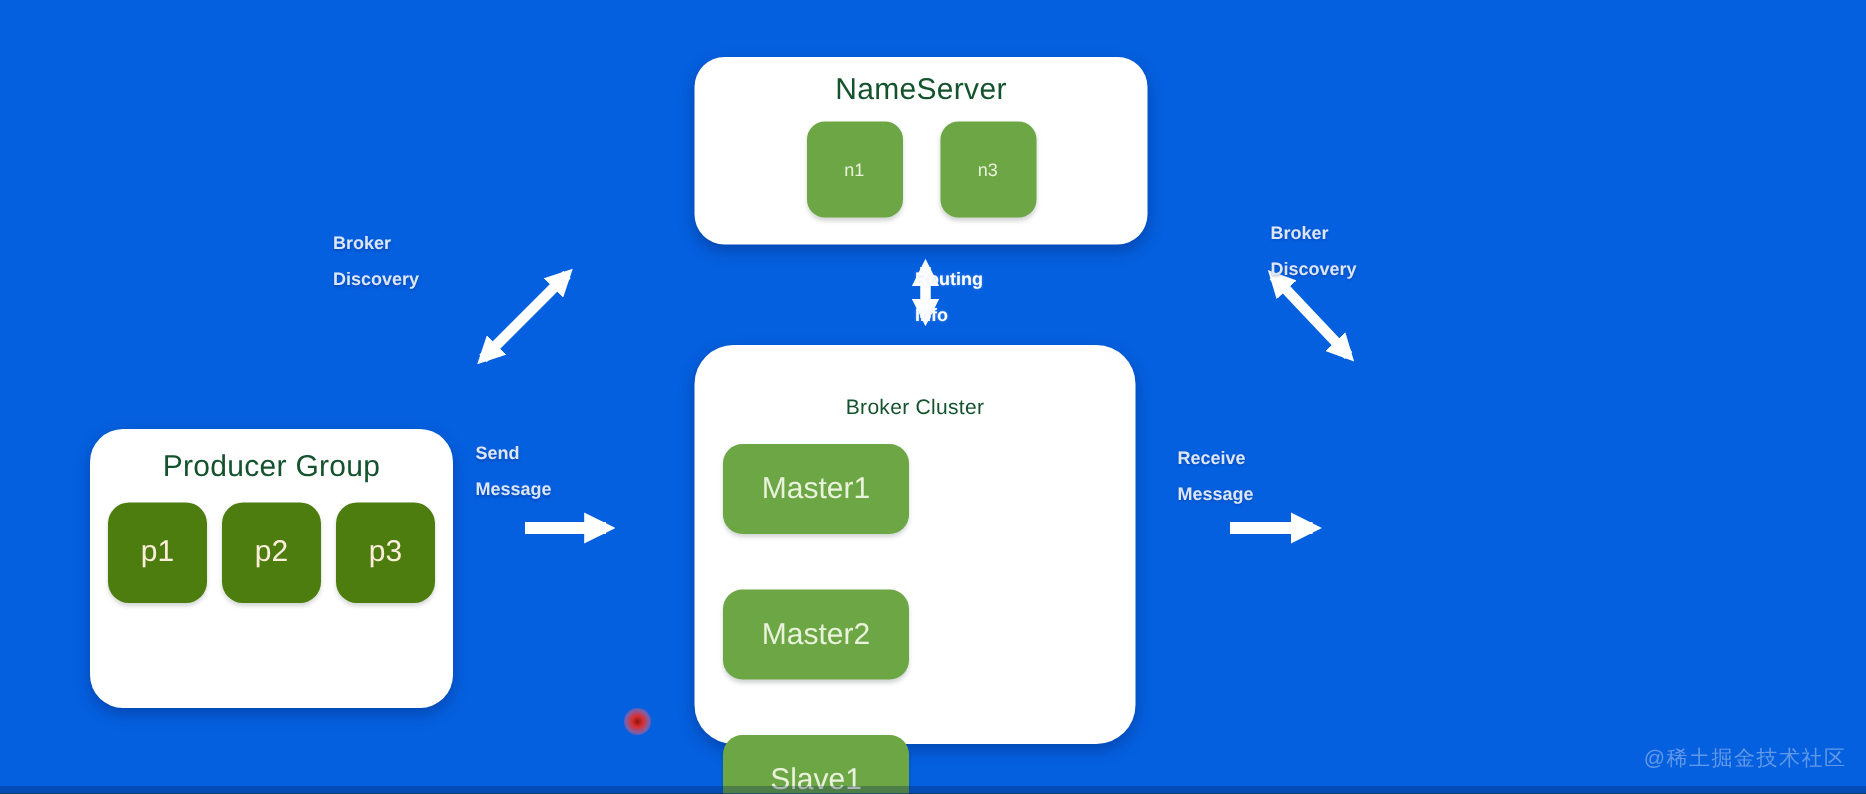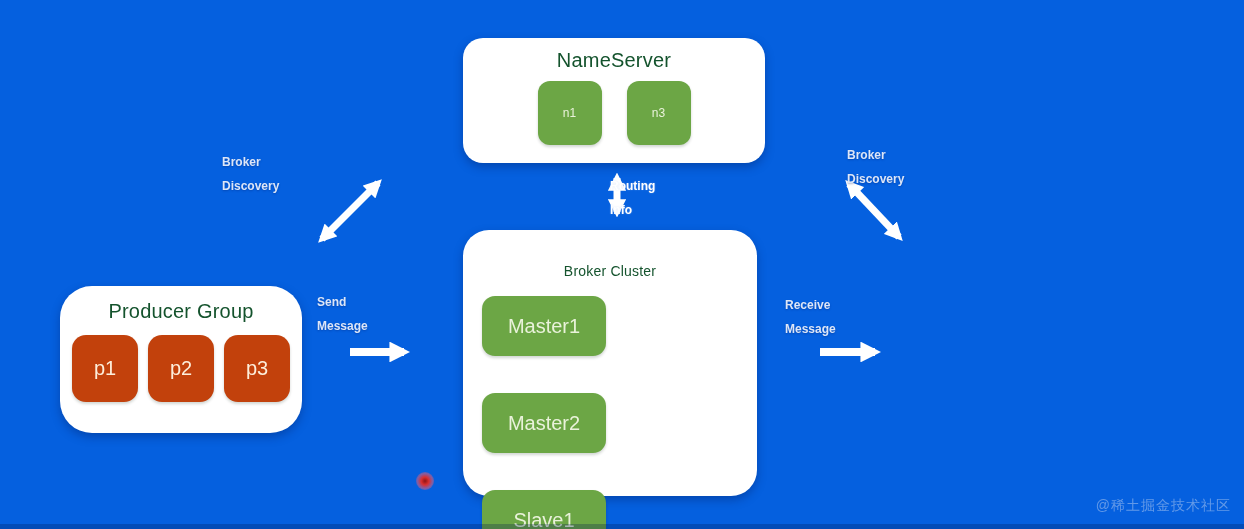--- a/index.html
+++ b/index.html
@@ -24,32 +24,32 @@
   .nameserver{left:463px;top:38px;width:302px;height:125px;border-radius:20px;}
   .nameserver .title{margin-top:11px;font-size:20px;}
   .nameserver .chips{display:flex;gap:25px;margin-top:9px;}
   .nameserver .chip{width:64px;height:64px;border-radius:12px;font-size:12px;}
 
   .broker{left:463px;top:230px;width:294px;height:266px;border-radius:26px;}
   .broker .title{margin-top:33px;font-size:14px;}
   .broker .chips{display:flex;flex-wrap:wrap;width:256px;gap:37px 14px;margin-top:17px;}
   .broker .chip{width:124px;height:60px;border-radius:13px;font-size:20px;}
 
-  .producer{left:60px;top:286px;width:242px;height:147px;border-radius:32px;}
+  .producer{left:60px;top:286px;width:242px;height:186px;border-radius:22px;}
   .consumer{left:932px;top:286px;width:246px;height:147px;border-radius:22px;}
   .producer .title,.consumer .title{margin-top:14px;font-size:20px;}
   .producer .chips,.consumer .chips{display:flex;gap:10px;margin-top:12px;}
   .producer .chip,.consumer .chip{width:66px;height:67px;border-radius:14px;font-size:20px;}
 
   .chip{
     display:flex;align-items:center;justify-content:center;
     box-shadow:0 2px 3px rgba(0,30,10,.18);
   }
   .chip.green{background:#6ca645;color:#e9f2da;}
-  .chip.orange{background:#c2410c;color:#fdeedb;}
+  .chip.orange{background:#4d7c0f;color:#fdeedb;}
 
   
   .lbl{
     position:absolute;text-align:left;line-height:24px;
     font-size:12px;font-weight:600;color:#dde6f7;
     text-shadow:0 1px 2px rgba(0,30,110,.35);
   }
   .lbl.dark{color:#ffffff;text-shadow:0 0 2px rgba(175,200,245,.45);}
 
   .arrows{position:absolute;left:0;top:0;pointer-events:none;}

